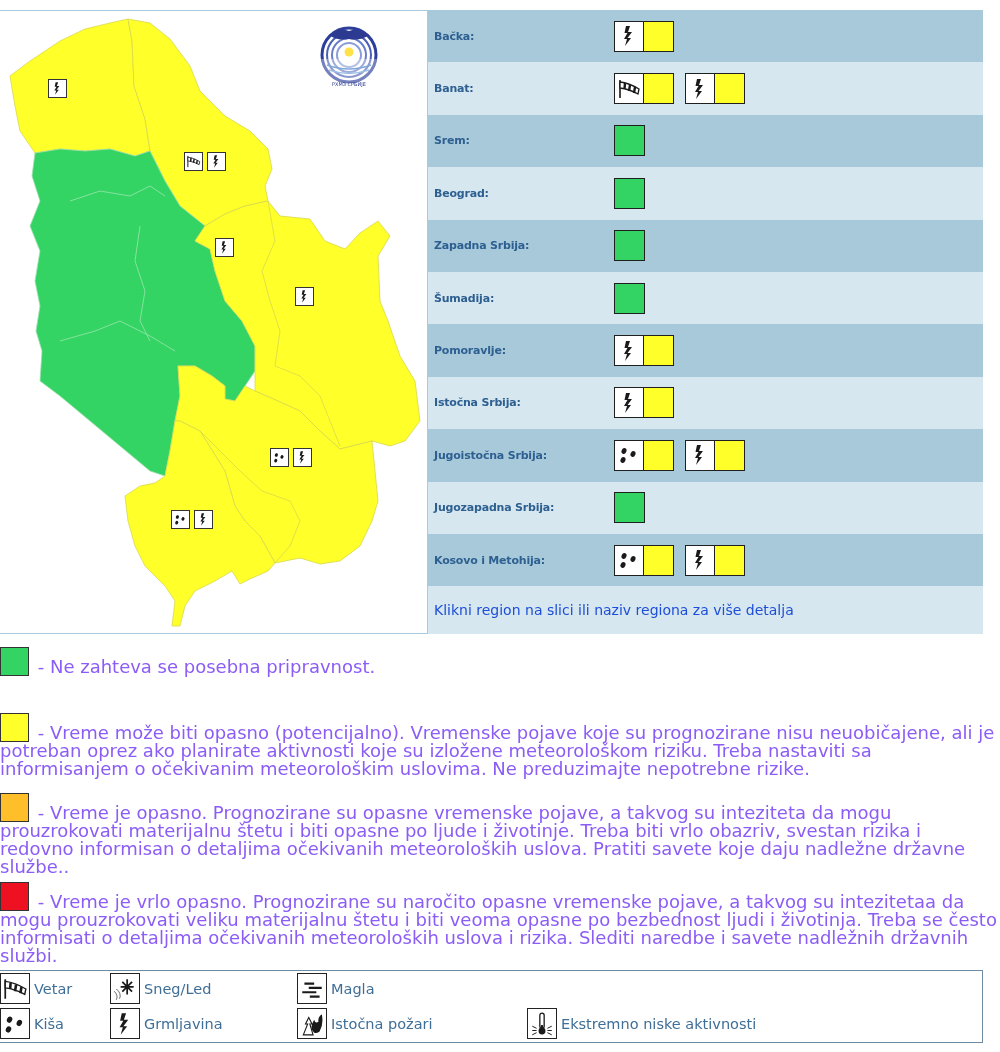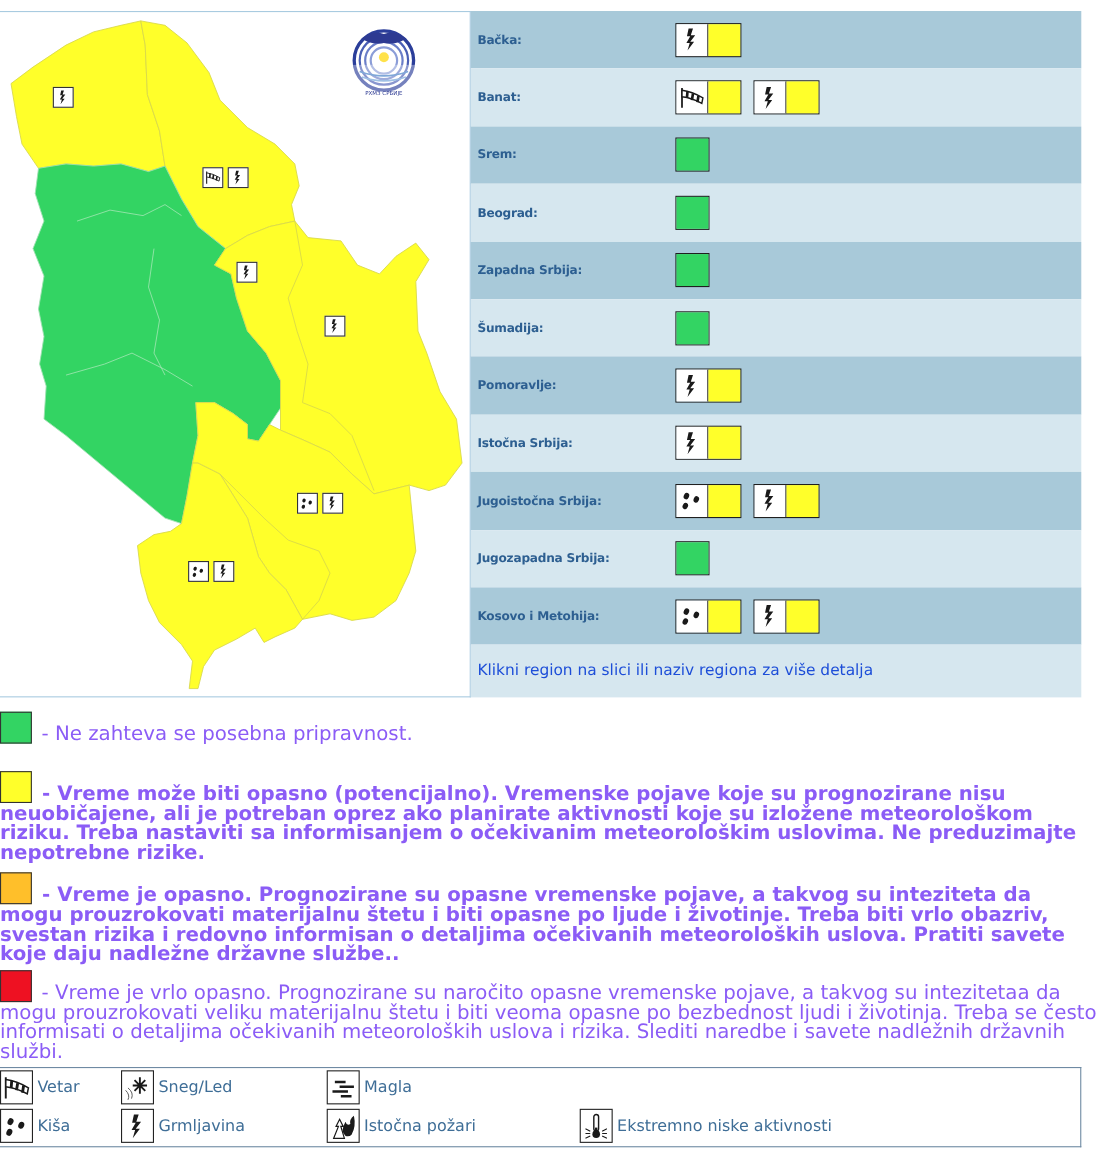--- a/index.html
+++ b/index.html
@@ -50,22 +50,22 @@
   }
 
   
   .levels { position: absolute; left: 0; top: 647px; width: 1000px; }
   .level { font-size: 18px; line-height: 18px; color: #8b5cf6; margin-bottom: 0; }
   .level .swatch {
     display: inline-block; width: 29px; height: 29px; border: 1.5px solid #333;
     vertical-align: -3px; margin-right: 3px;
   }
   .level.l1 { position: absolute; top: 0; }
-  .level.l2 { position: absolute; top: 54px; font-weight: bold; }
-  .level.l3 { position: absolute; top: 146px; font-weight: bold; }
+  .level.l2 { position: absolute; top: 66px; }
+  .level.l3 { position: absolute; top: 146px; }
   .level.l4 { position: absolute; top: 235px; }
 
   
   .phen {
     position: absolute; left: 0; top: 970px; width: 983px; height: 73px;
     border: 1px solid #6f8aa3; border-left: none;
   }
   .phen-item { position: absolute; display: flex; align-items: center; gap: 4px; font-size: 14.5px; color: #3f6e97; }
   .phen-item .pico {
     width: 30px; height: 31px; border: 1.5px solid #222; background: #fff;

